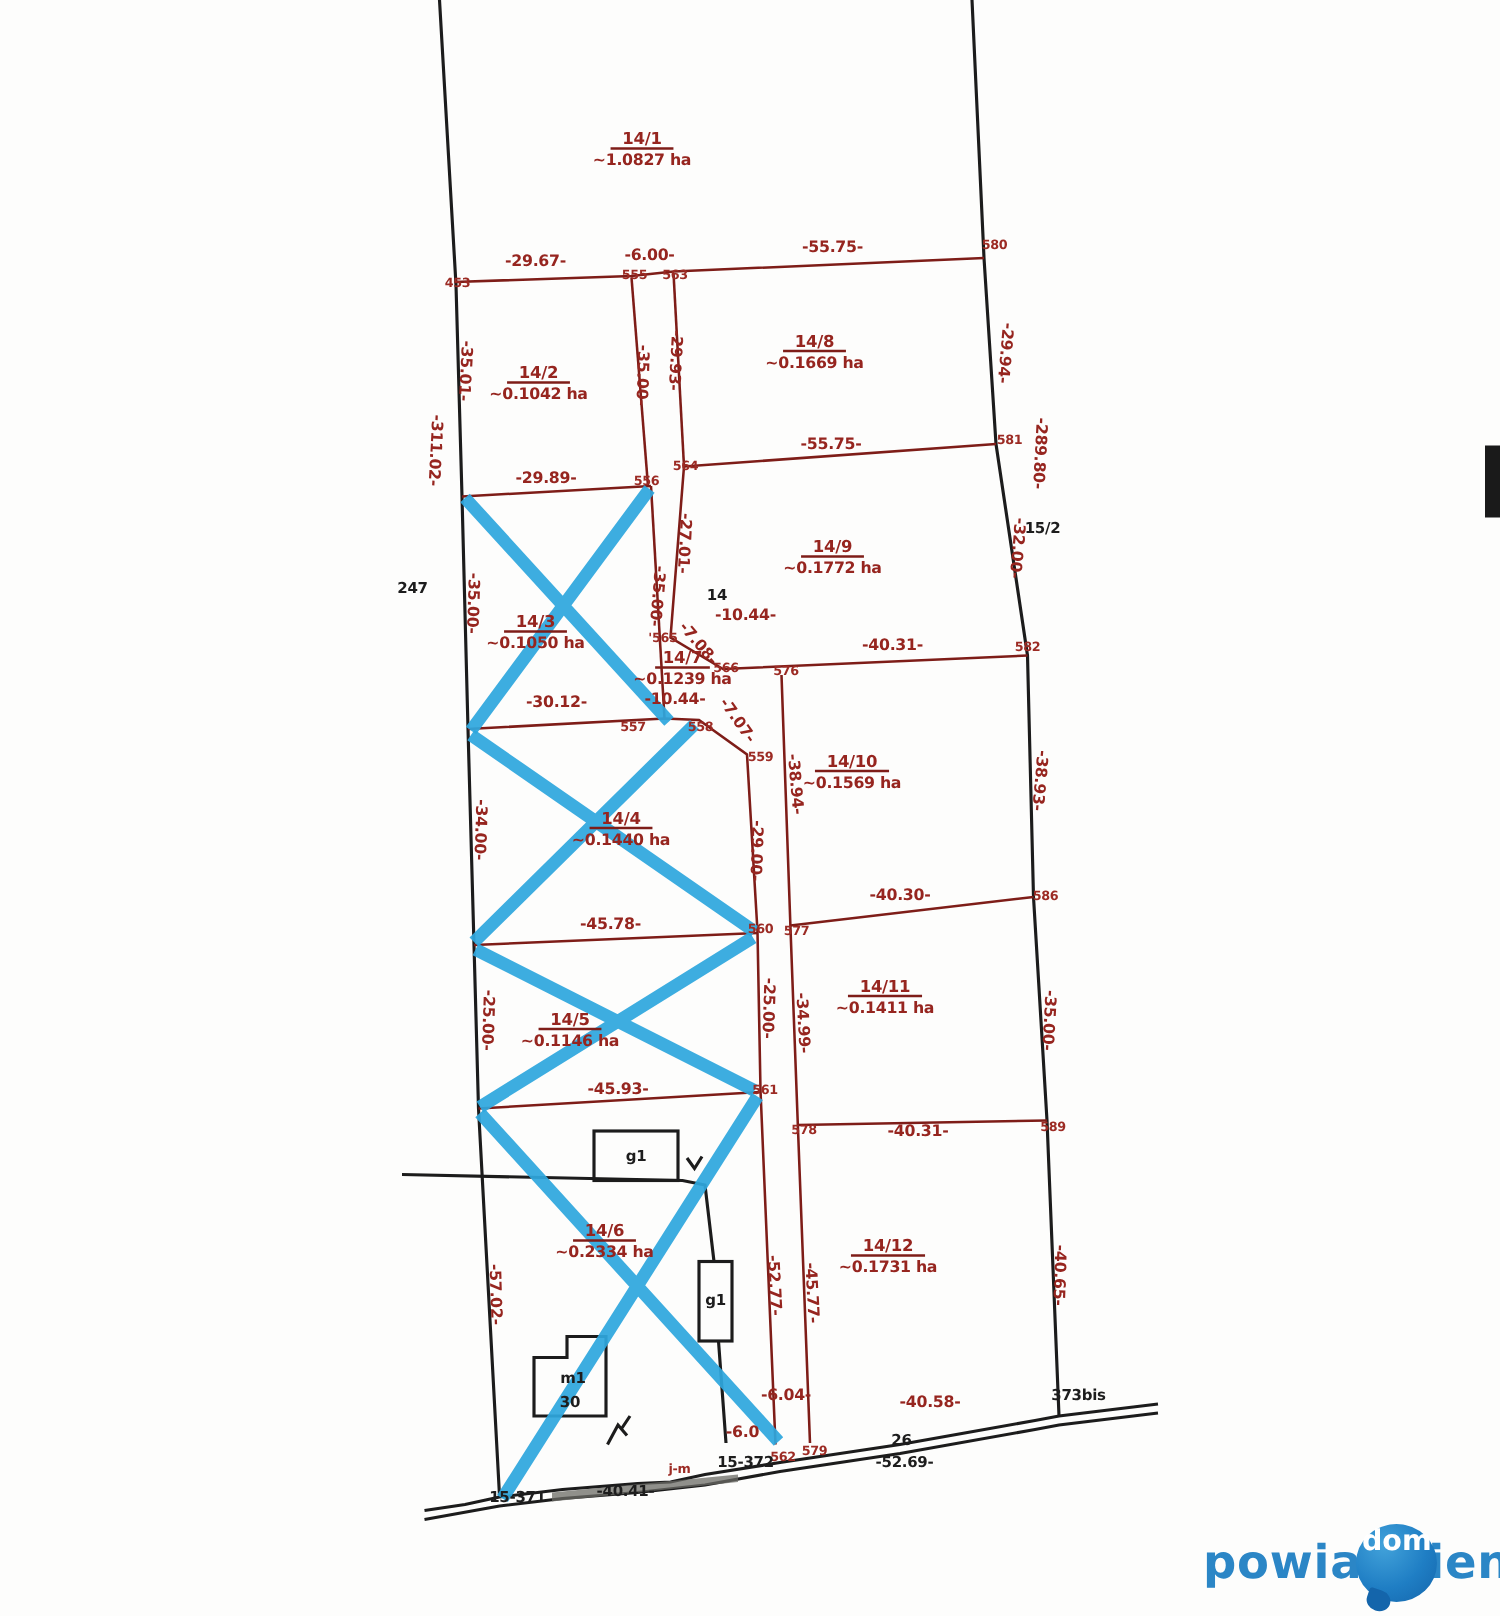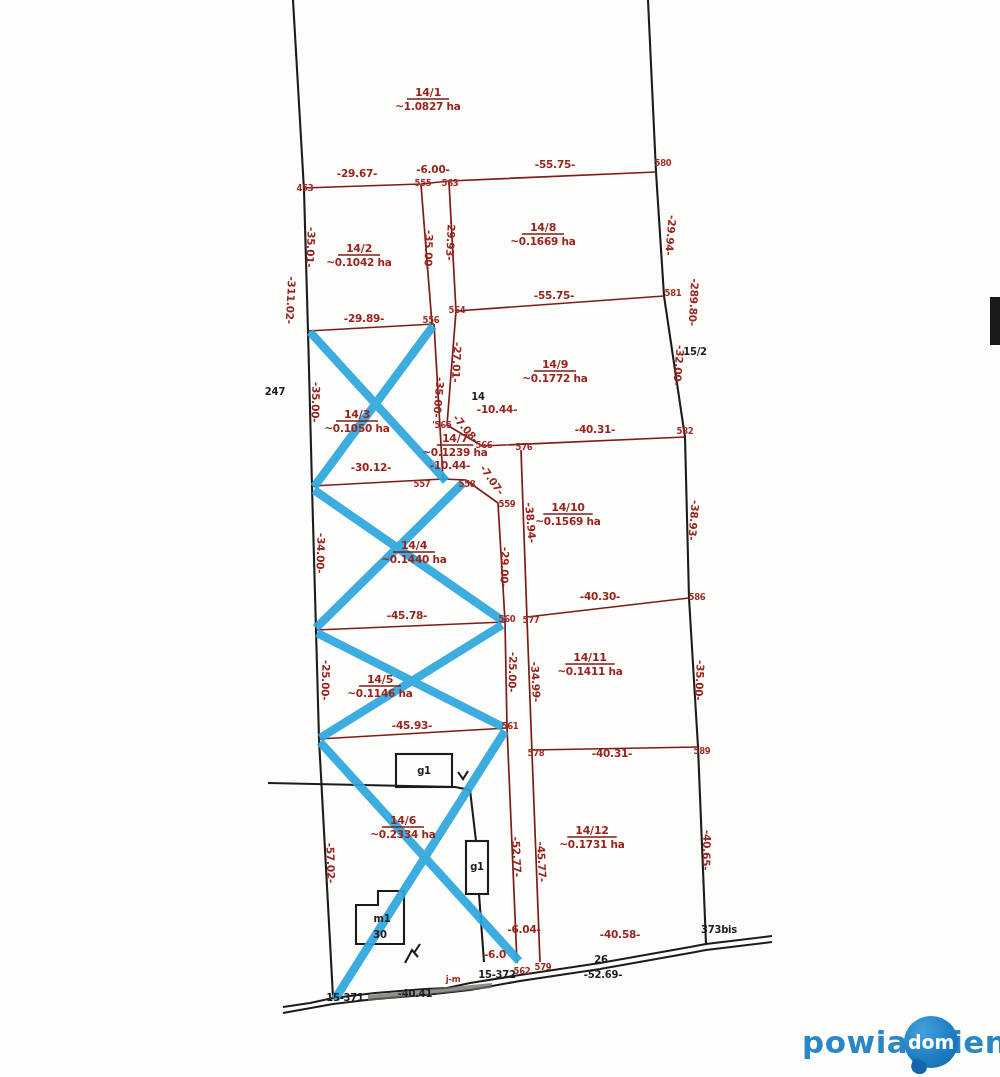--- a/index.html
+++ b/index.html
@@ -21,21 +21,21 @@
   .watermark{
     position:absolute;left:802px;top:1014px;height:56px;
     display:flex;align-items:center;
   }
   .wm-text{
     font-size:31px;font-weight:700;color:#2b86c6;letter-spacing:0.5px;
   }
   .wm-bubble{
     width:54px;height:52px;border-radius:50%;
     background:radial-gradient(circle at 35% 28%, #42a2da 0%, #1f7ec4 55%, #1465ab 100%);
-    color:#fff;display:flex;align-items:center;justify-content:center;
+    color:#fff;display:flex;align-items:flex-start;justify-content:center;
     font-size:19px;font-weight:700;position:relative;margin:0 -6px 0 -4px;z-index:2;
   }
   .wm-bubble::after{
     content:"";position:absolute;left:7px;bottom:-6px;width:16px;height:14px;
     background:#1465ab;border-radius:2px 60% 60% 60%;transform:rotate(18deg);
   }
 </style>
 </head>
 <body>
 

